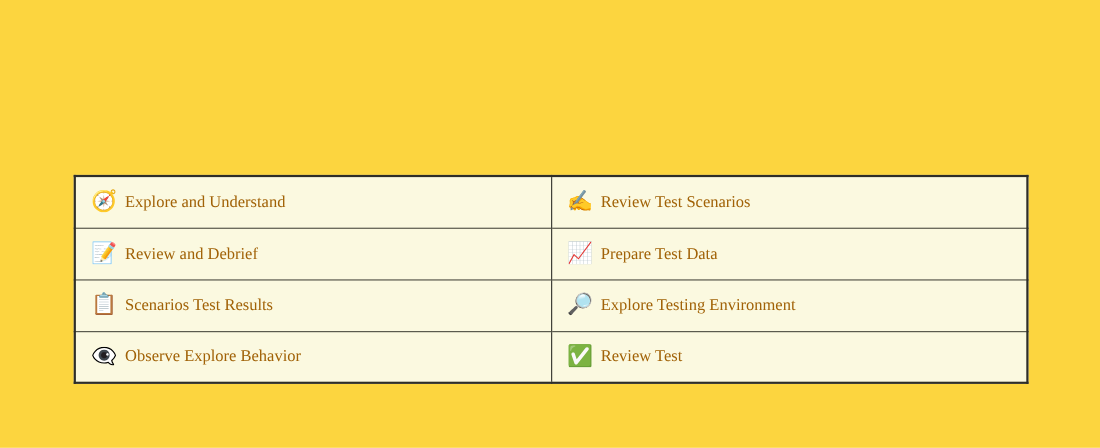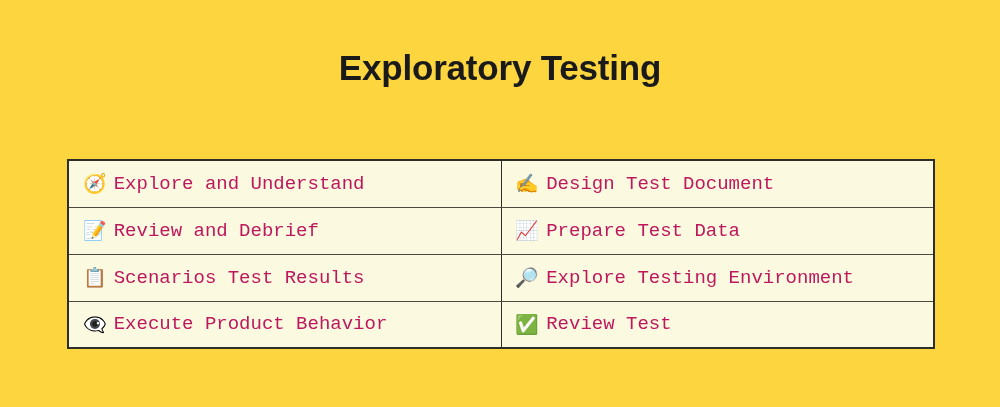--- a/index.html
+++ b/index.html
@@ -72,48 +72,47 @@
     gap: 7px;
     white-space: nowrap;
   }
   .cell-icon {
     font-size: 19px;
     line-height: 1;
     flex: 0 0 auto;
     font-family: "DejaVu Sans", sans-serif;
   }
   .cell-label {
-    font-size: 19px;
+    font-size: 15px;
     line-height: 24px;
-    color: #be185d;
-    font-family: Liberation Mono, monospace;
+    color: #a16207;
+    font-family: Liberation Serif, serif;
     flex: 0 1 auto;
   }
 </style>
 </head>
 <body>
 
 <div id="page">
 
-  <div id="page-title">Exploratory Testing</div>
 
   <table id="activity-table">
     <tbody>
 
       <tr>
         <td class="col-left">
           <div class="cell-inner">
             <span class="cell-icon">🧭</span>
             <span class="cell-label">Explore and Understand</span>
           </div>
         </td>
         <td class="col-right">
           <div class="cell-inner">
             <span class="cell-icon">✍️</span>
-            <span class="cell-label">Design Test Document</span>
+            <span class="cell-label">Review Test Scenarios</span>
           </div>
         </td>
       </tr>
 
       <tr>
         <td class="col-left">
           <div class="cell-inner">
             <span class="cell-icon">📝</span>
             <span class="cell-label">Review and Debrief</span>
           </div>
@@ -138,21 +137,21 @@
             <span class="cell-icon">🔎</span>
             <span class="cell-label">Explore Testing Environment</span>
           </div>
         </td>
       </tr>
 
       <tr>
         <td class="col-left">
           <div class="cell-inner">
             <span class="cell-icon">👁️‍🗨️</span>
-            <span class="cell-label">Execute Product Behavior</span>
+            <span class="cell-label">Observe Explore Behavior</span>
           </div>
         </td>
         <td class="col-right">
           <div class="cell-inner">
             <span class="cell-icon">✅</span>
             <span class="cell-label">Review Test</span>
           </div>
         </td>
       </tr>
 

